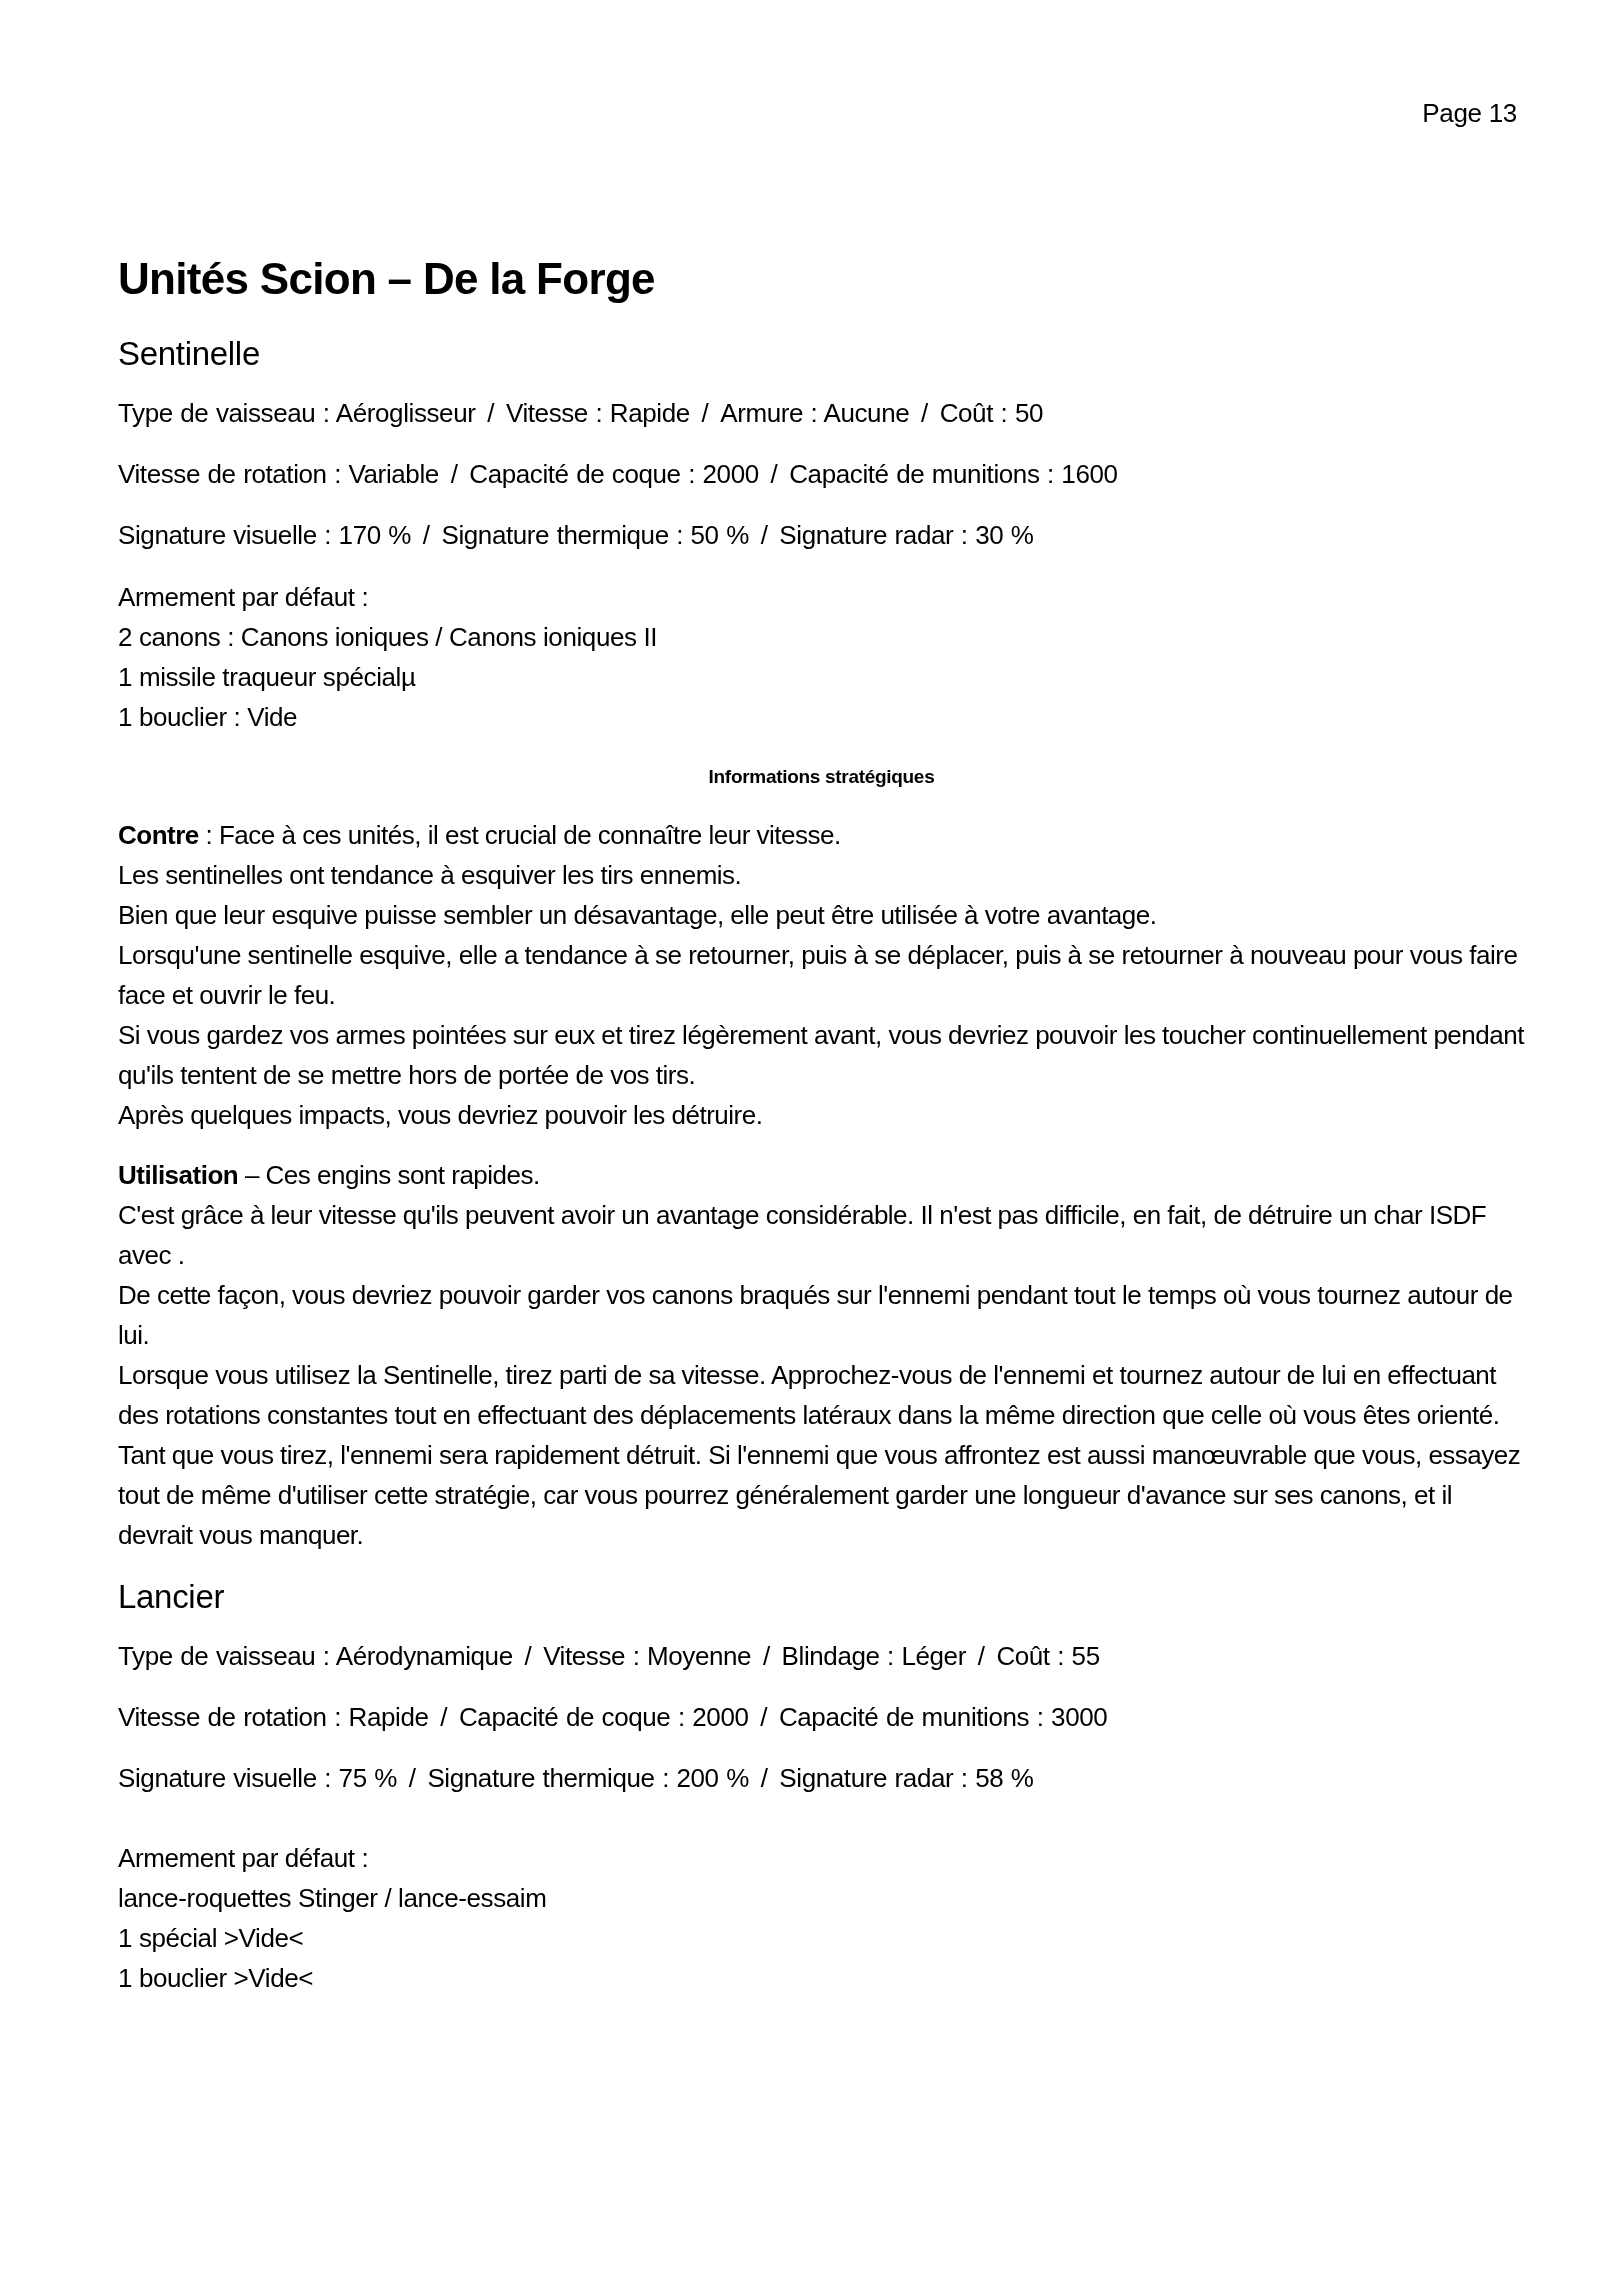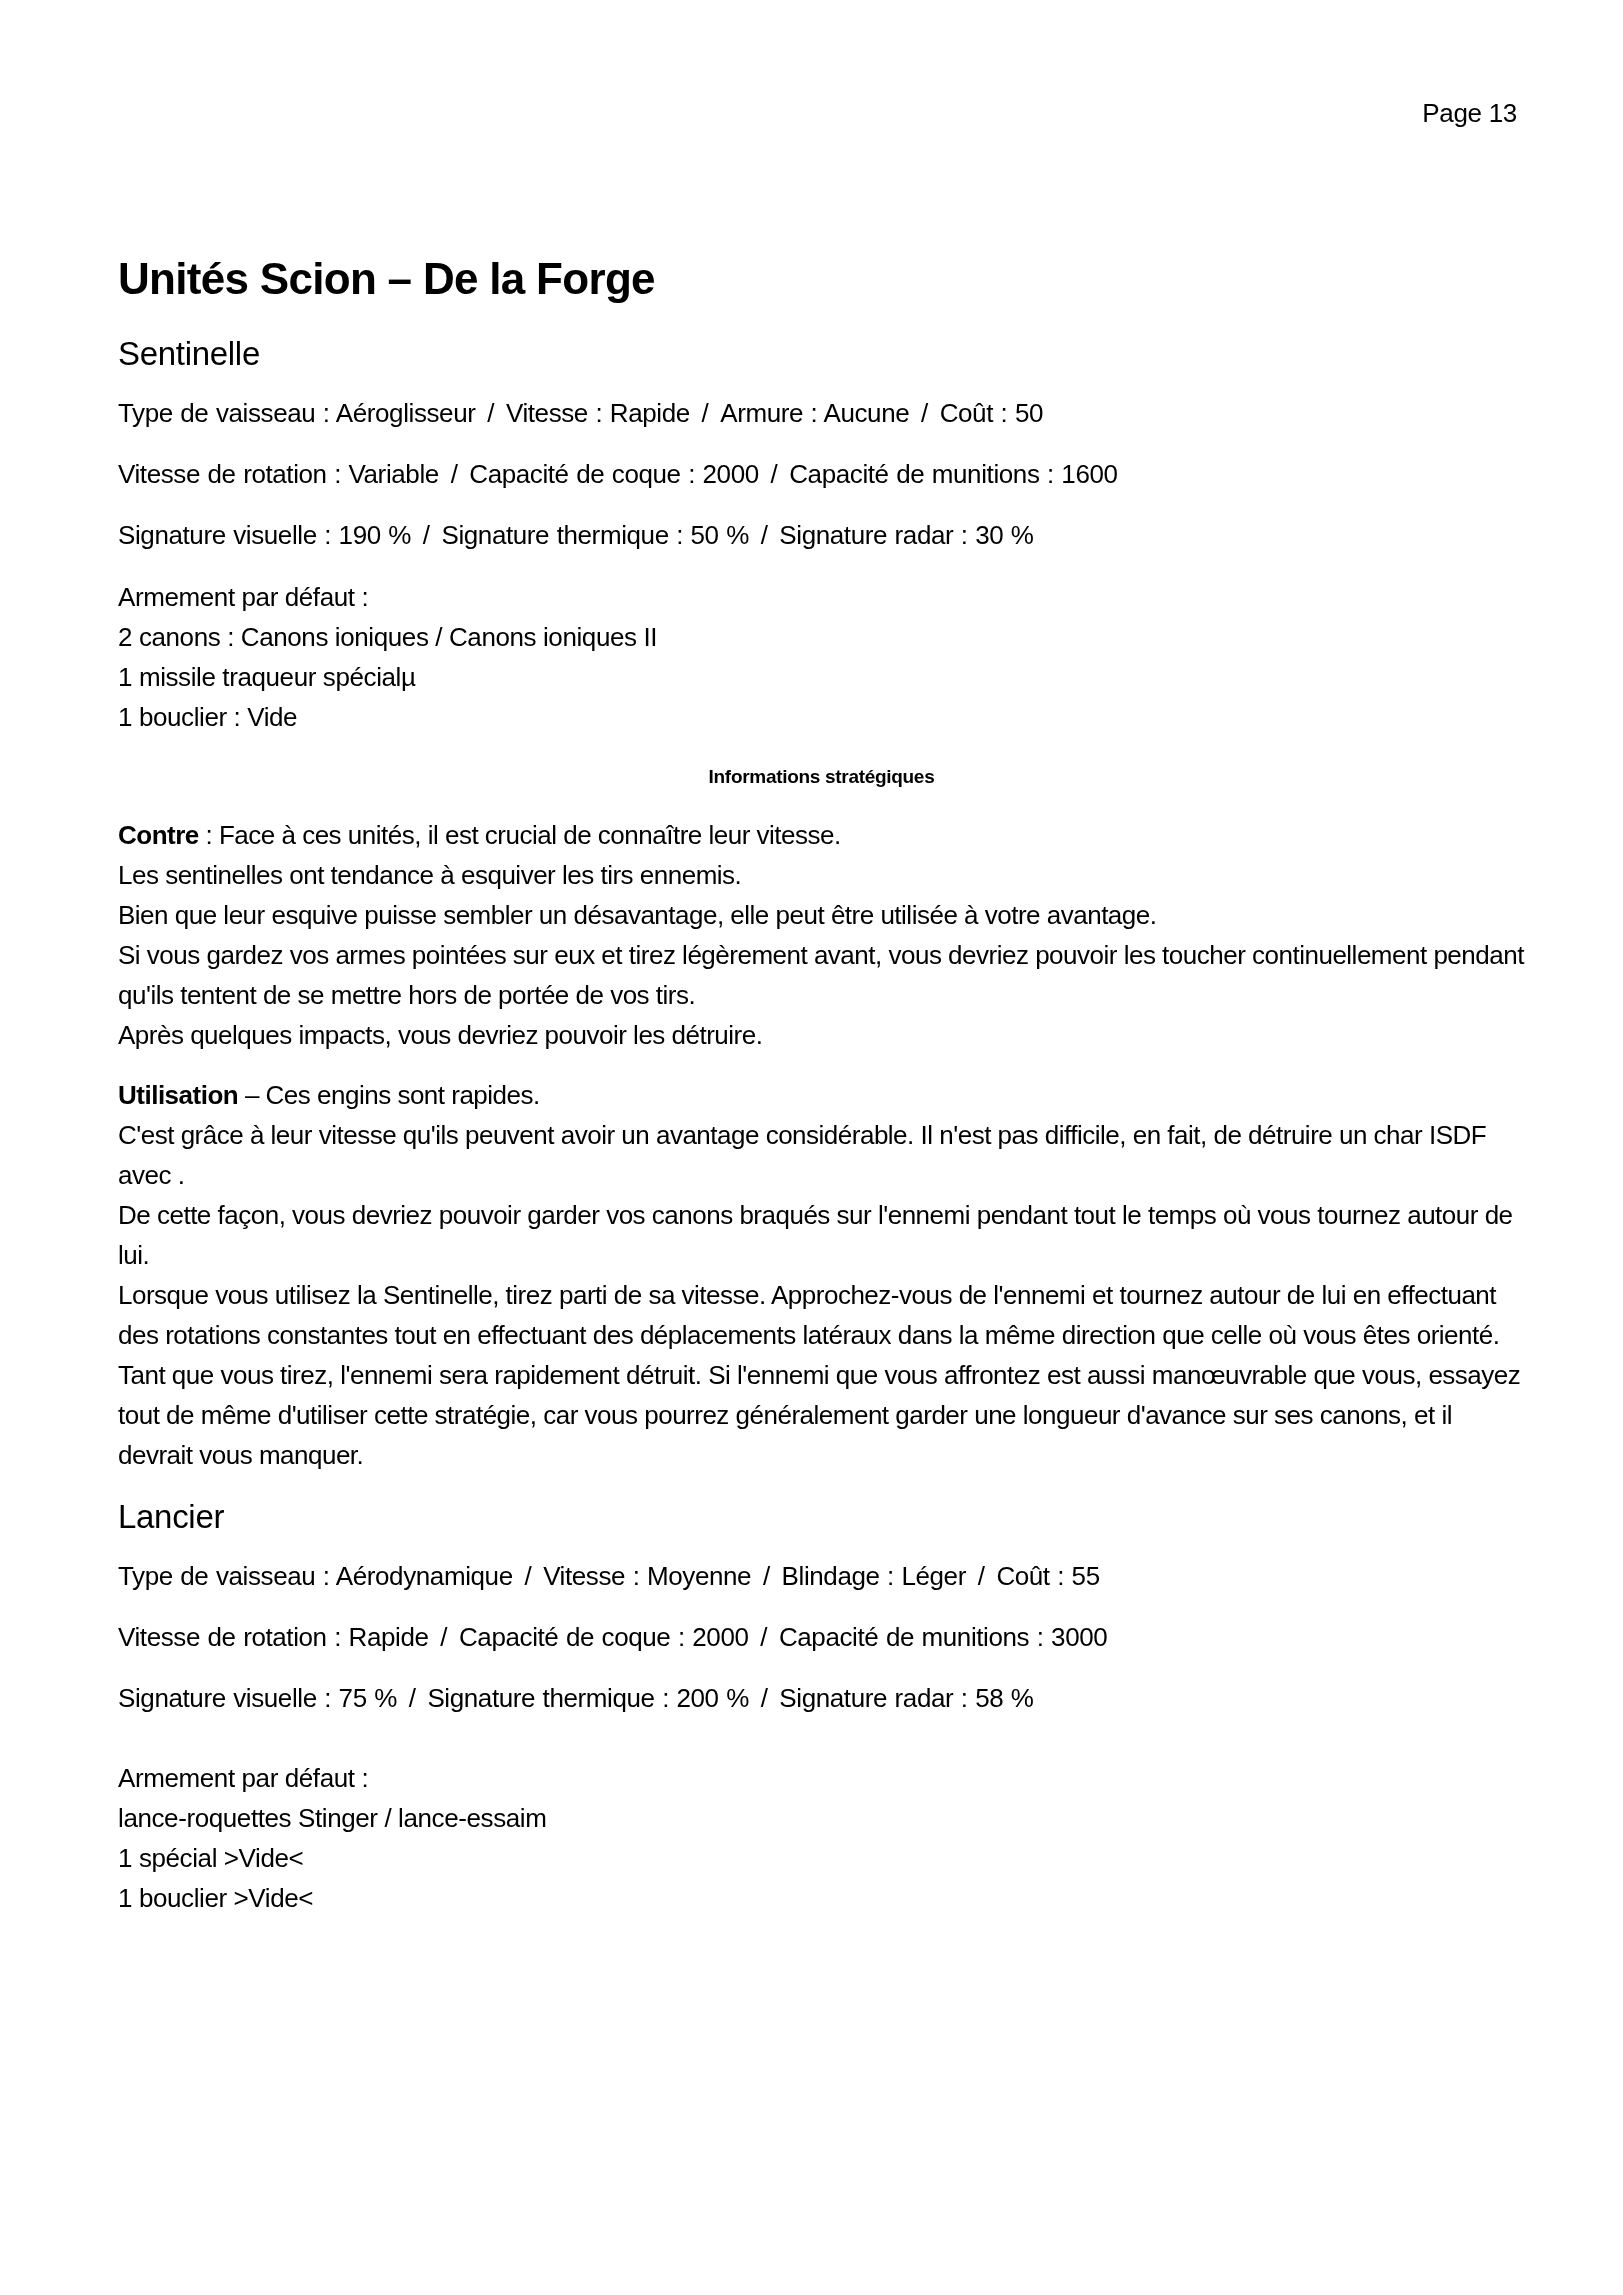--- a/index.html
+++ b/index.html
@@ -89,36 +89,37 @@
   <section>
     <h2 class="unit-title">Sentinelle</h2>
 
     <p class="stat-line">
       <span>Type de vaisseau : Aéroglisseur</span><span class="stat-sep">/</span><span>Vitesse : Rapide</span><span class="stat-sep">/</span><span>Armure : Aucune</span><span class="stat-sep">/</span><span>Coût : 50</span>
     </p>
     <p class="stat-line">
       <span>Vitesse de rotation : Variable</span><span class="stat-sep">/</span><span>Capacité de coque : 2000</span><span class="stat-sep">/</span><span>Capacité de munitions : 1600</span>
     </p>
     <p class="stat-line">
-      <span>Signature visuelle : 190 %</span><span class="stat-sep">/</span><span>Signature thermique : 50 %</span><span class="stat-sep">/</span><span>Signature radar : 30 %</span>
+      <span>Signature visuelle : 170 %</span><span class="stat-sep">/</span><span>Signature thermique : 50 %</span><span class="stat-sep">/</span><span>Signature radar : 30 %</span>
     </p>
 
     <div class="block">
       <span class="line">Armement par défaut :</span>
       <span class="line">2 canons : Canons ioniques / Canons ioniques II</span>
       <span class="line">1 missile traqueur spécialµ</span>
       <span class="line">1 bouclier : Vide</span>
     </div>
 
     <div class="subhead">Informations stratégiques</div>
 
     <div class="para">
       <span class="line" style="display:block"><b>Contre</b><span> : Face à ces unités, il est crucial de connaître leur vitesse.</span></span>
       <span style="display:block">Les sentinelles ont tendance à esquiver les tirs ennemis.</span>
       <span style="display:block">Bien que leur esquive puisse sembler un désavantage, elle peut être utilisée à votre avantage.</span>
+      <span style="display:block">Lorsqu'une sentinelle esquive, elle a tendance à se retourner, puis à se déplacer, puis à se retourner à nouveau pour vous faire face et ouvrir le feu.</span>
       <span style="display:block">Si vous gardez vos armes pointées sur eux et tirez légèrement avant, vous devriez pouvoir les toucher continuellement pendant qu'ils tentent de se mettre hors de portée de vos tirs.</span>
       <span style="display:block">Après quelques impacts, vous devriez pouvoir les détruire.</span>
     </div>
 
     <div class="para">
       <span style="display:block"><b>Utilisation</b><span> – Ces engins sont rapides.</span></span>
       <span style="display:block">C'est grâce à leur vitesse qu'ils peuvent avoir un avantage considérable. Il n'est pas difficile, en fait, de détruire un char ISDF avec .</span>
       <span style="display:block">De cette façon, vous devriez pouvoir garder vos canons braqués sur l'ennemi pendant tout le temps où vous tournez autour de lui.</span>
       <span style="display:block">Lorsque vous utilisez la Sentinelle, tirez parti de sa vitesse. Approchez-vous de l'ennemi et tournez autour de lui en effectuant des rotations constantes tout en effectuant des déplacements latéraux dans la même direction que celle où vous êtes orienté.</span>
       <span style="display:block">Tant que vous tirez, l'ennemi sera rapidement détruit. Si l'ennemi que vous affrontez est aussi manœuvrable que vous, essayez tout de même d'utiliser cette stratégie, car vous pourrez généralement garder une longueur d'avance sur ses canons, et il devrait vous manquer.</span>

